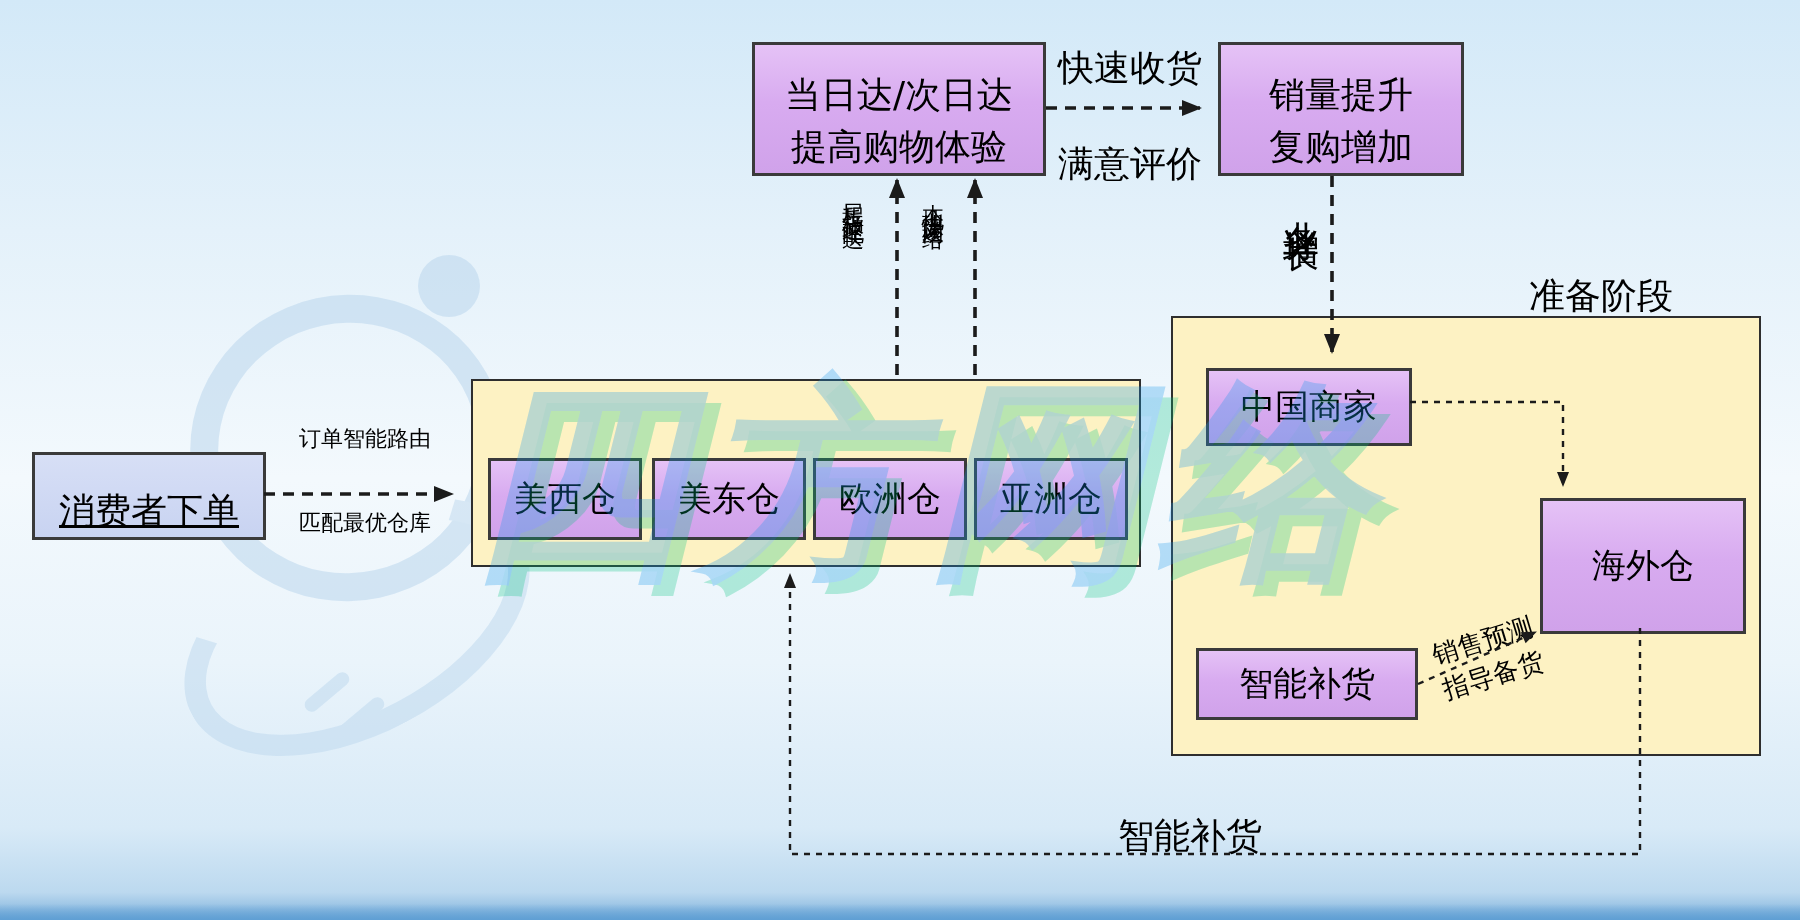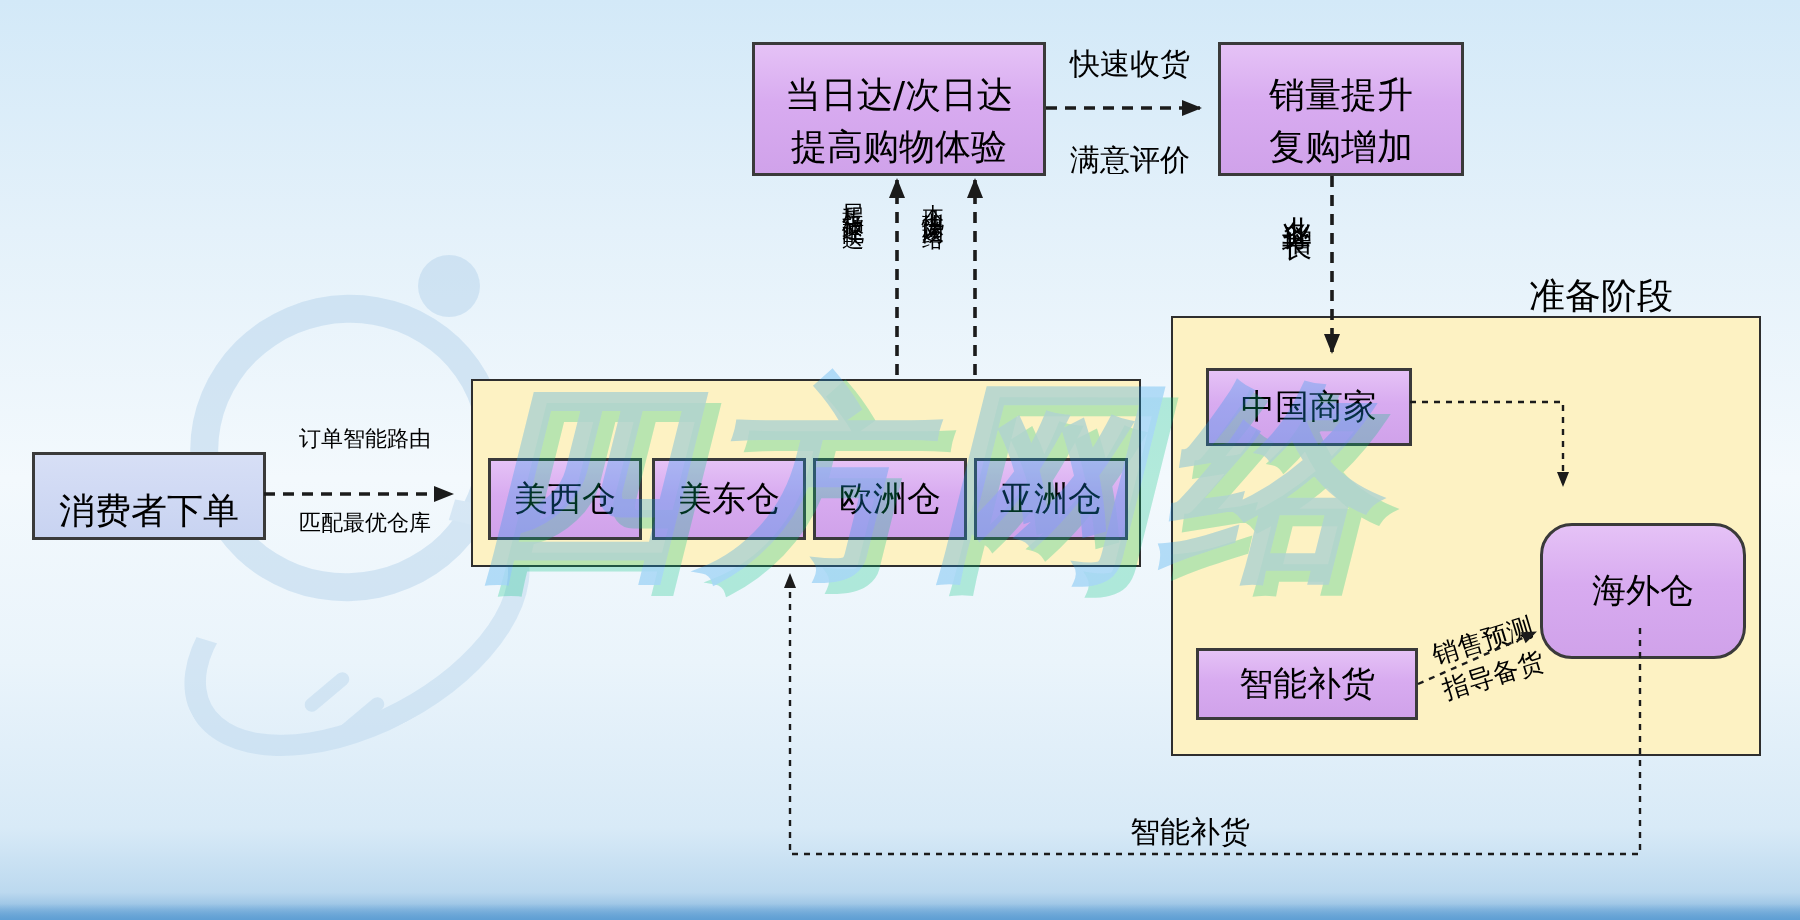--- a/index.html
+++ b/index.html
@@ -17,24 +17,24 @@
   .logo .ring{position:absolute;left:40px;top:40px;width:260px;height:250px;border:28px solid #b7d4ec;border-radius:50%;transform:rotate(-12deg);}
   .logo .head{position:absolute;left:268px;top:0;width:62px;height:62px;background:#b7d4ec;border-radius:50%;}
   .logo .swoosh{position:absolute;left:20px;top:265px;width:330px;height:170px;border:22px solid #bdd8ee;border-radius:50%;transform:rotate(-28deg);border-top-color:transparent;}
   .logo .tick1,.logo .tick2{position:absolute;width:54px;height:14px;background:#bdd8ee;border-radius:7px;transform:rotate(-40deg);}
   .logo .tick1{left:150px;top:430px;}
   .logo .tick2{left:185px;top:455px;}
 
   .box{position:absolute;display:flex;flex-direction:column;align-items:center;justify-content:center;
        text-align:center;border:3px solid #3a3a3a;line-height:1.45;}
   .purple{background:linear-gradient(180deg,#e5c2f6 0%,#d8abf0 45%,#d0a2ea 100%);}
-  .blue{background:linear-gradient(180deg,#d7dff6 0%,#c8d3f1 100%);}
+  .blue{background:linear-gradient(180deg,#d7dff6 0%,#c8d3f1 100%);text-decoration:underline;}
   .container-box{position:absolute;background:#fdf2c3;border:2.5px solid #2e2e2e;}
 
-  .t36{font-size:36px;justify-content:flex-end;} .t34{font-size:34px;} .t30{font-size:30px;} .t28{font-size:22px;} .t26{font-size:26px;}
+  .t36{font-size:36px;justify-content:flex-end;} .t34{font-size:34px;} .t30{font-size:36px;} .t28{font-size:22px;} .t26{font-size:26px;}
   .lbl{position:absolute;white-space:nowrap;}
   .center{text-align:center;}
   .v{writing-mode:vertical-rl;text-orientation:upright;letter-spacing:5px;}
 
   svg.edges{position:absolute;left:0;top:0;width:1800px;height:920px;pointer-events:none;}
   .dash-main{stroke:#1b1b1b;stroke-width:3.6;fill:none;stroke-dasharray:11 8;}
   .dash-fine{stroke:#1b1b1b;stroke-width:2.4;fill:none;stroke-dasharray:6 6;}
 
   .watermark{
     position:absolute;left:470px;top:340px;width:1100px;
@@ -88,21 +88,21 @@
     <div>欧洲仓</div>
   </div>
   <div class="box purple t34" style="left:974px;top:458px;width:148px;height:76px;">
     <div>亚洲仓</div>
   </div>
 
   <div class="box purple t34" style="left:1206px;top:368px;width:200px;height:72px;">
     <div>中国商家</div>
   </div>
 
-  <div class="box purple t34" style="left:1540px;top:523px;width:200px;height:130px;border-radius:32px;">
+  <div class="box purple t34" style="left:1540px;top:498px;width:200px;height:130px;">
     <div>海外仓</div>
   </div>
 
   <div class="box purple t34" style="left:1196px;top:648px;width:216px;height:66px;">
     <div>智能补货</div>
   </div>
 
   <div class="lbl t30 center" style="left:1048px;top:44px;width:164px;">快速收货</div>
   <div class="lbl t30 center" style="left:1048px;top:140px;width:164px;">满意评价</div>
 

